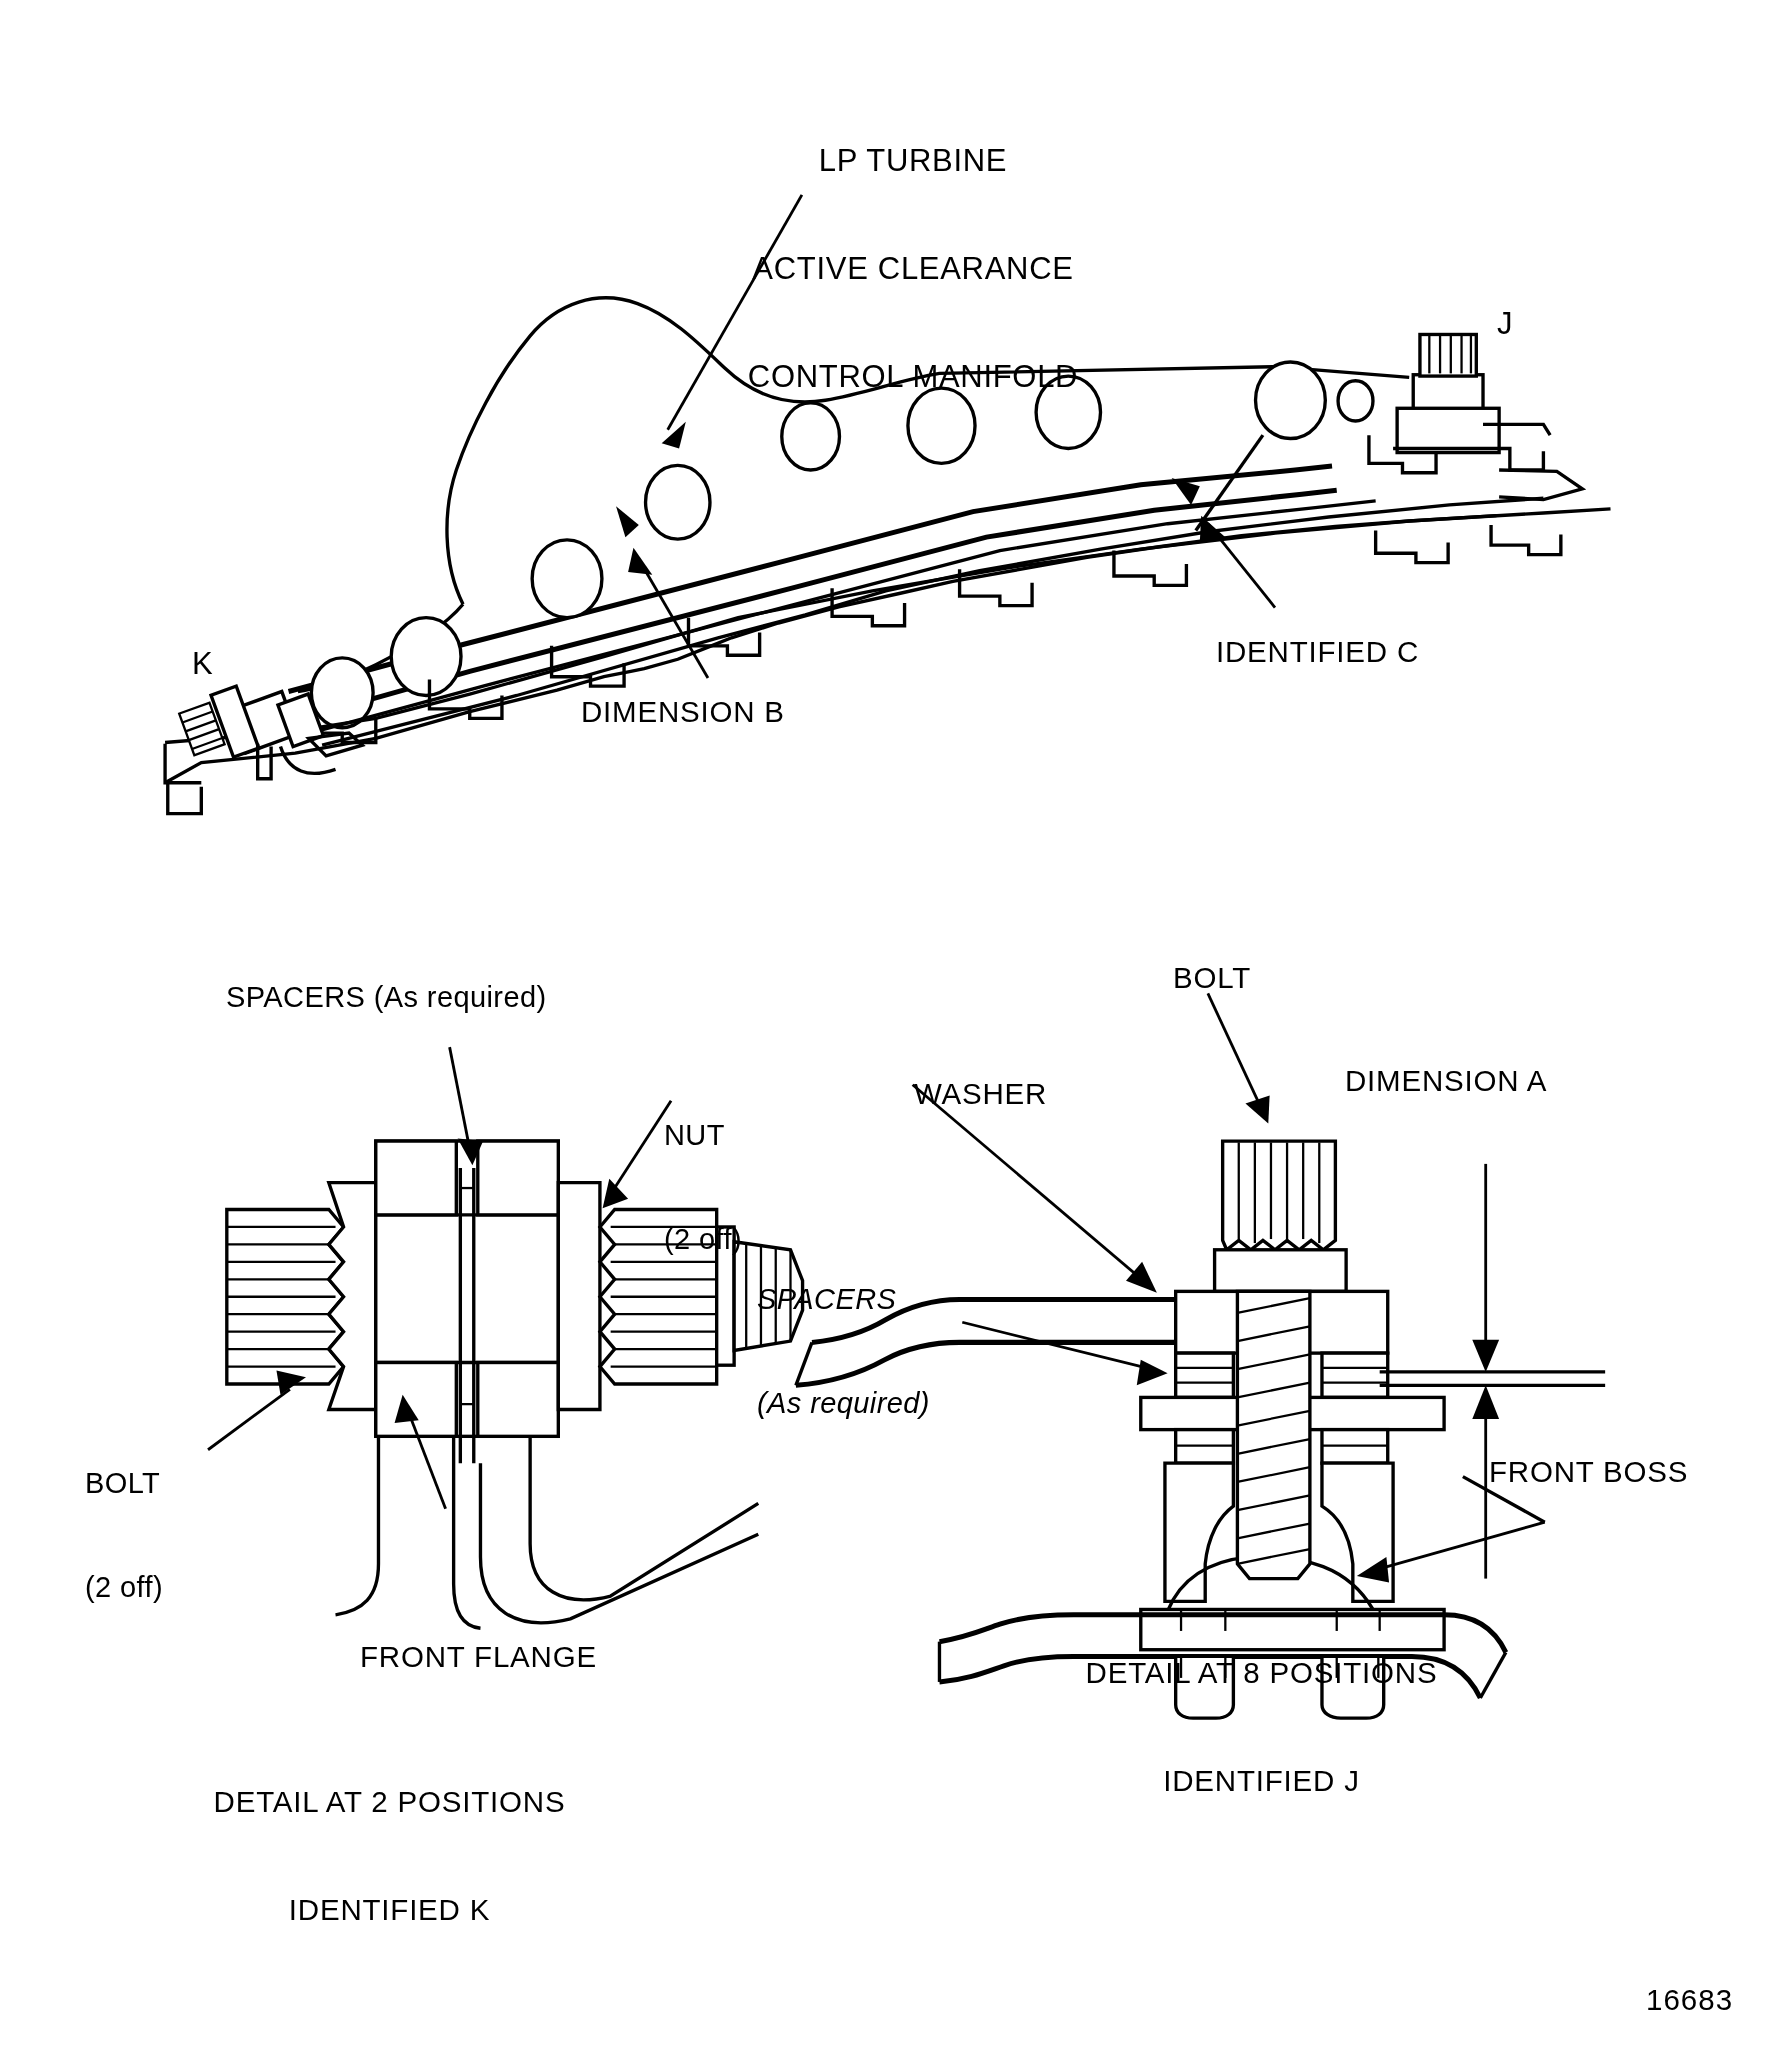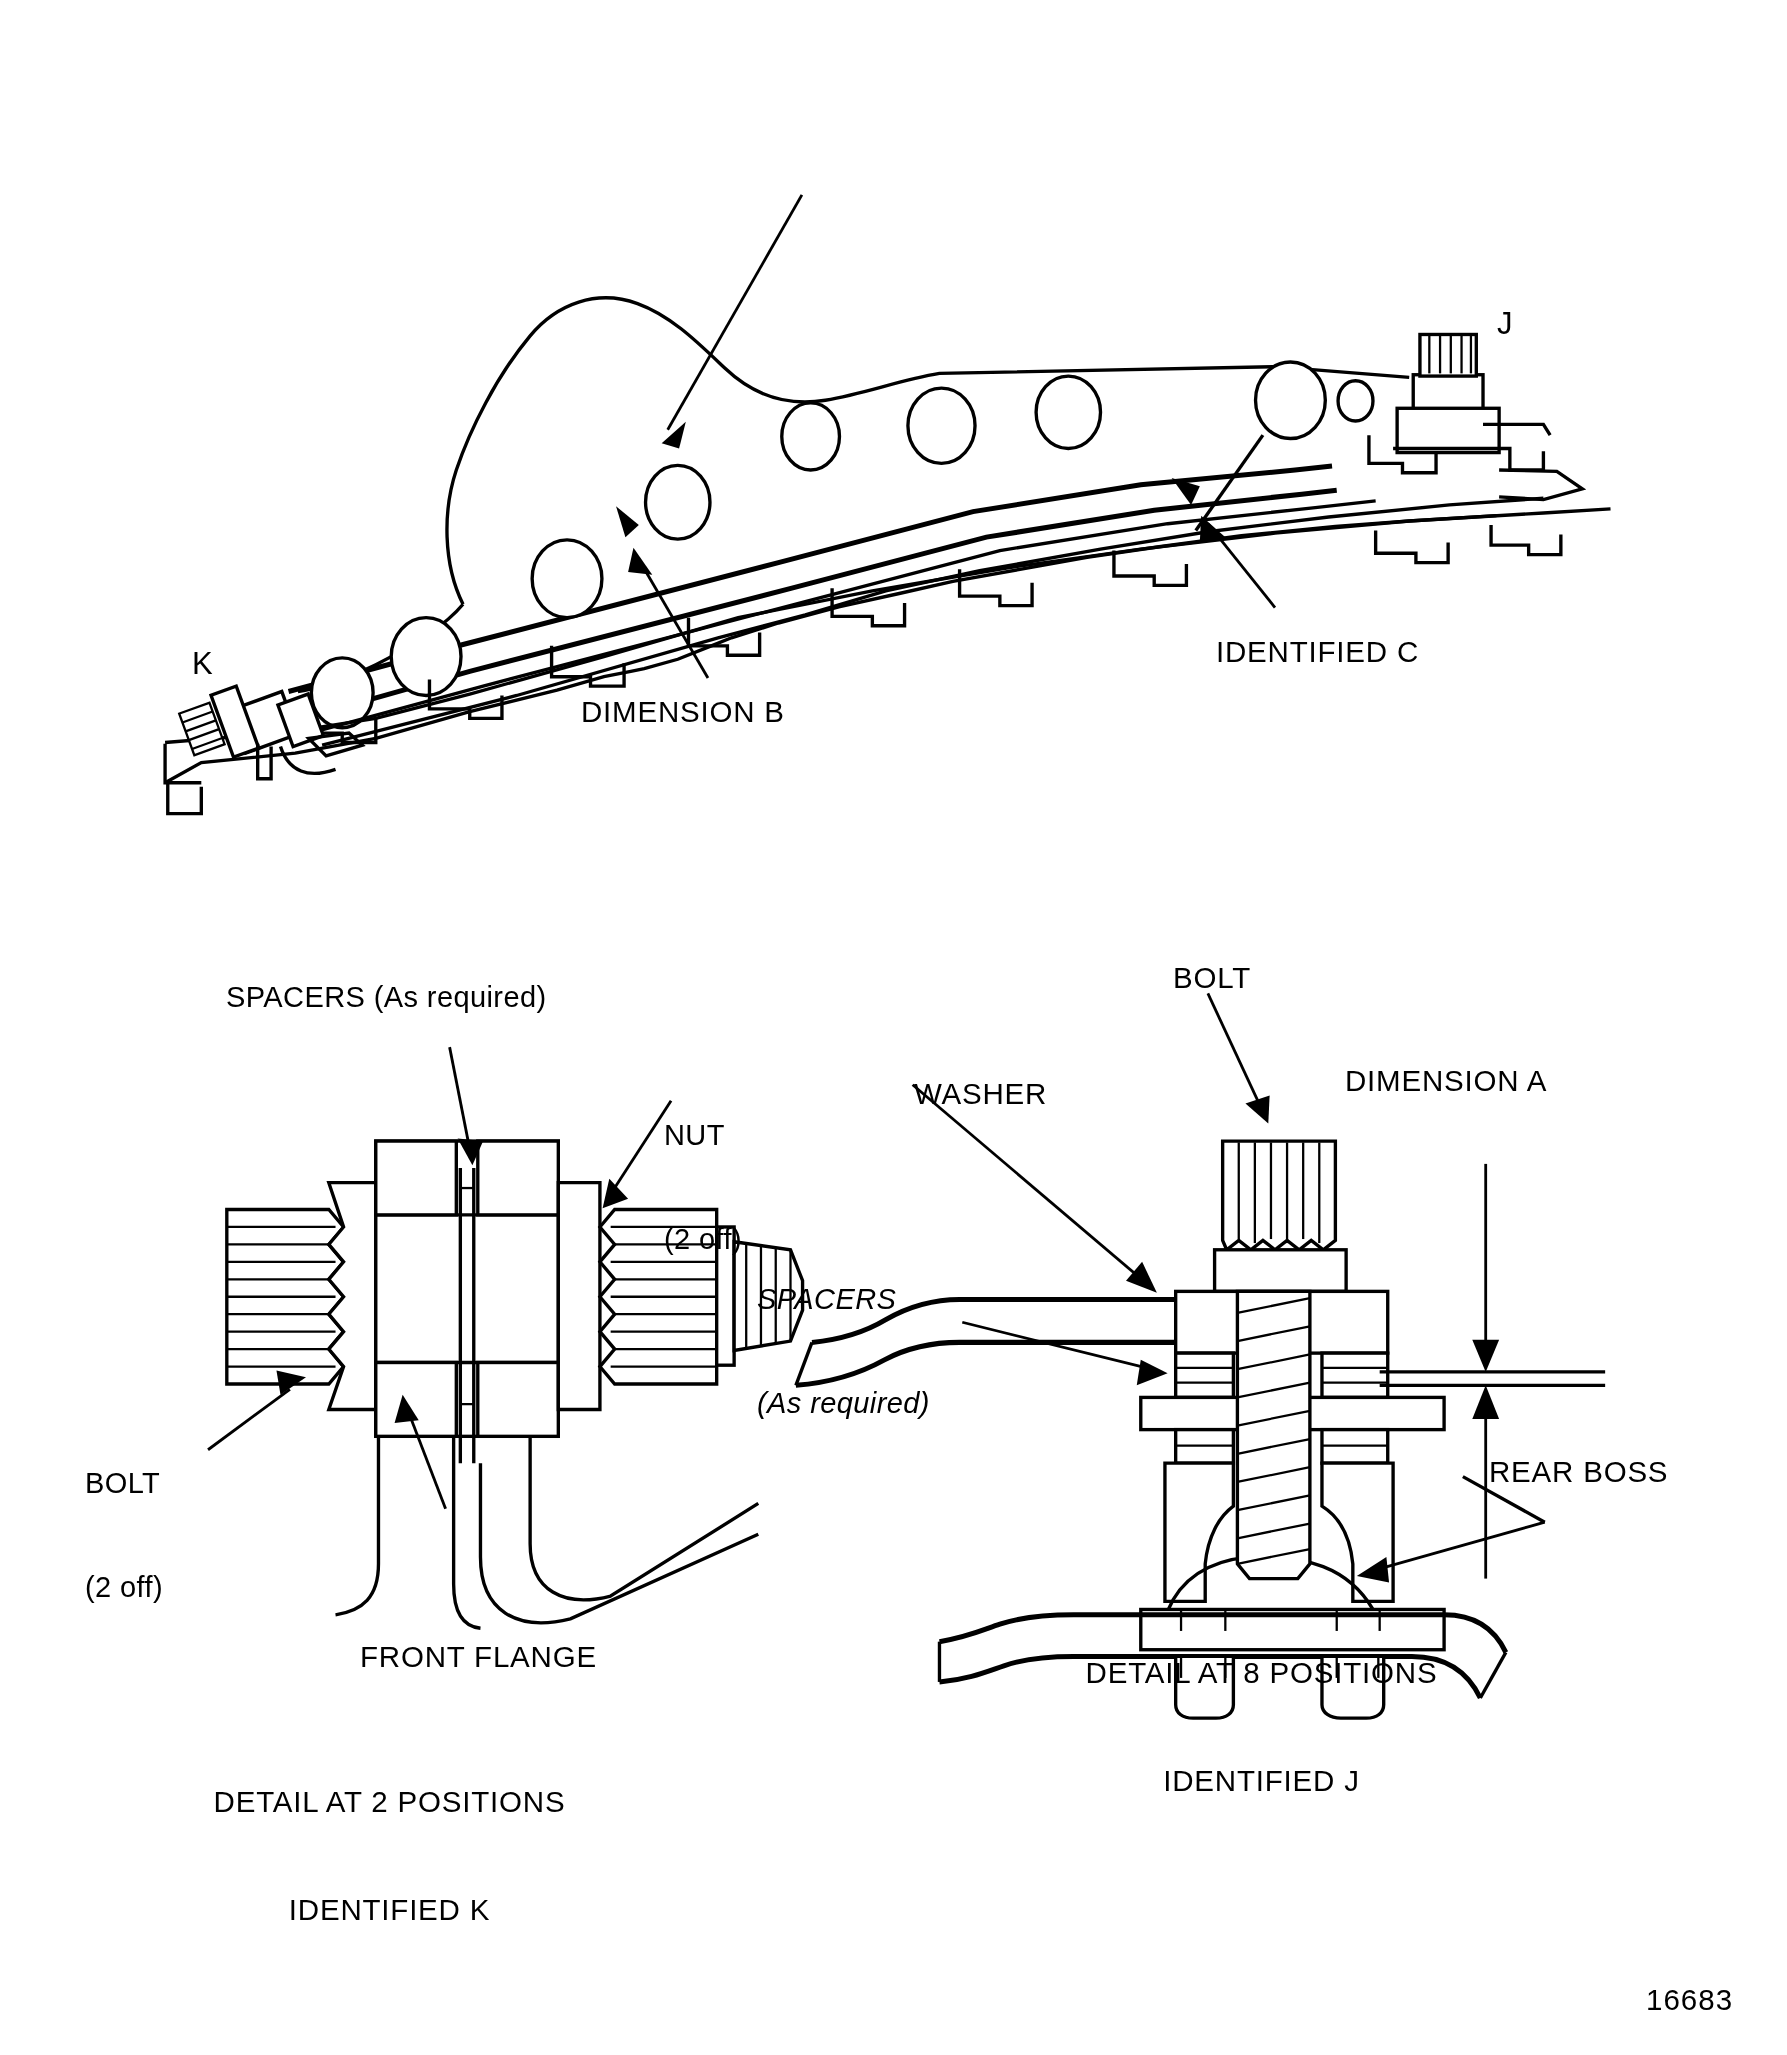--- a/index.html
+++ b/index.html
@@ -246,20 +246,25 @@
 
     <line class="lead" x1="1055" y1="1010" x2="950" y2="830"></line>
     <polygon class="ar" points="944,816 972,856 936,852"></polygon>
     <polygon class="ar" points="932,800 918,754 952,782"></polygon>
 
     <line class="lead" x1="1900" y1="905" x2="1800" y2="780"></line>
     <polygon class="ar" points="1790,768 1826,800 1788,806"></polygon>
     <polygon class="ar" points="1775,752 1746,712 1788,724"></polygon>
   </svg>
 
+  <div class="txt t-title" style="left:725px; top:71px; width:376px;">
+    <div>LP TURBINE</div>
+    <div>ACTIVE CLEARANCE</div>
+    <div>CONTROL MANIFOLD</div>
+  </div>
 
   <div class="txt t-key" style="left:1497px; top:306px;">J</div>
 
   <div class="txt t-key" style="left:192px; top:646px;">K</div>
 
   <div class="txt t-label" style="left:581px; top:695px;">DIMENSION B</div>
 
   <div class="txt t-label" style="left:1216px; top:635px;">IDENTIFIED C</div>
 
 
@@ -479,21 +484,21 @@
 
   <div class="txt t-label" style="left:914px; top:1077px;text-align:center;">WASHER</div>
 
   <div class="txt t-two" style="left:757px; top:1212px;font-style:italic;">
     <div>SPACERS</div>
     <div>(As required)</div>
   </div>
 
   <div class="txt t-label" style="left:1345px; top:1064px;">DIMENSION A</div>
 
-  <div class="txt t-label" style="left:1489px; top:1455px;">REAR BOSS</div>
+  <div class="txt t-label" style="left:1489px; top:1455px;">FRONT BOSS</div>
 
   <div class="txt t-ident" style="left:993px; top:1583px; width:537px;">
     <div>DETAIL AT 8 POSITIONS</div>
     <div>IDENTIFIED J</div>
   </div>
 
 
   <div class="txt t-fig" style="left:1646px; top:1983px;">16683</div>
 
 </div>

